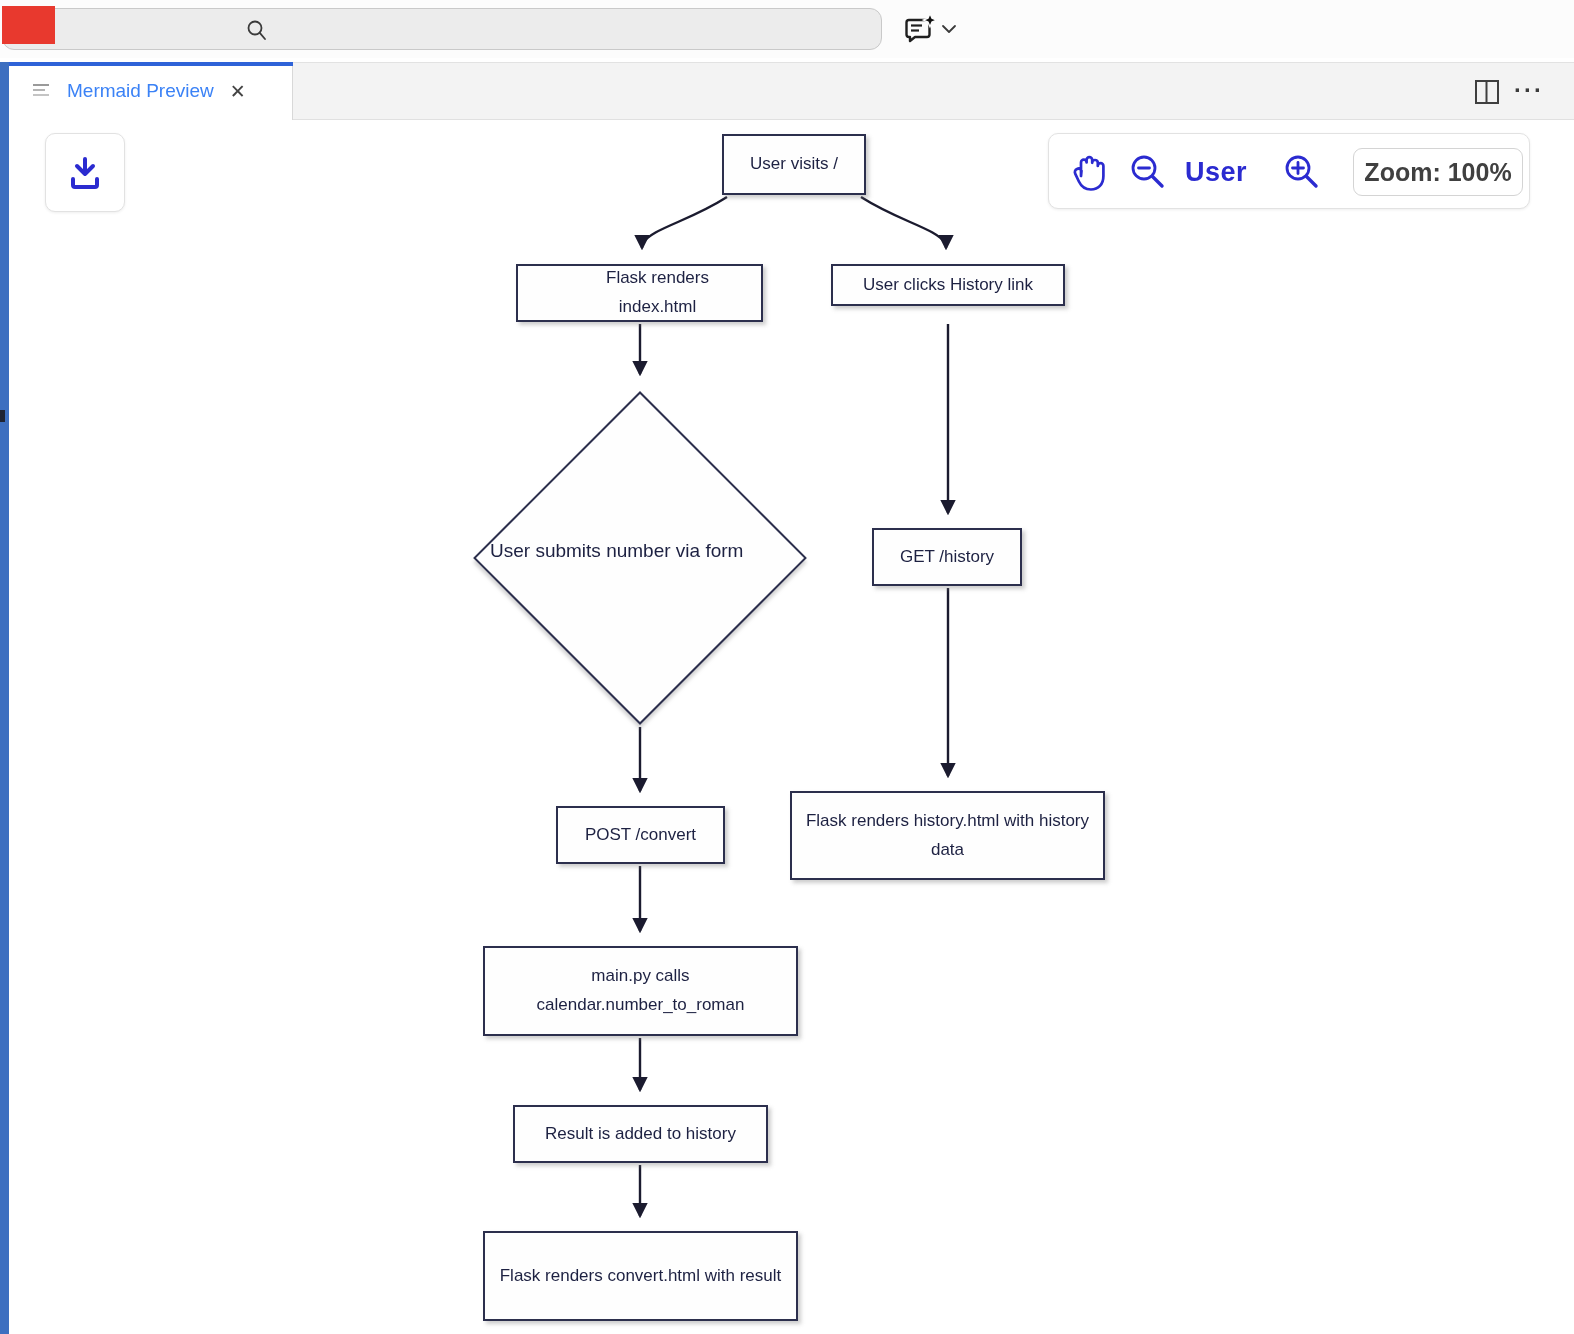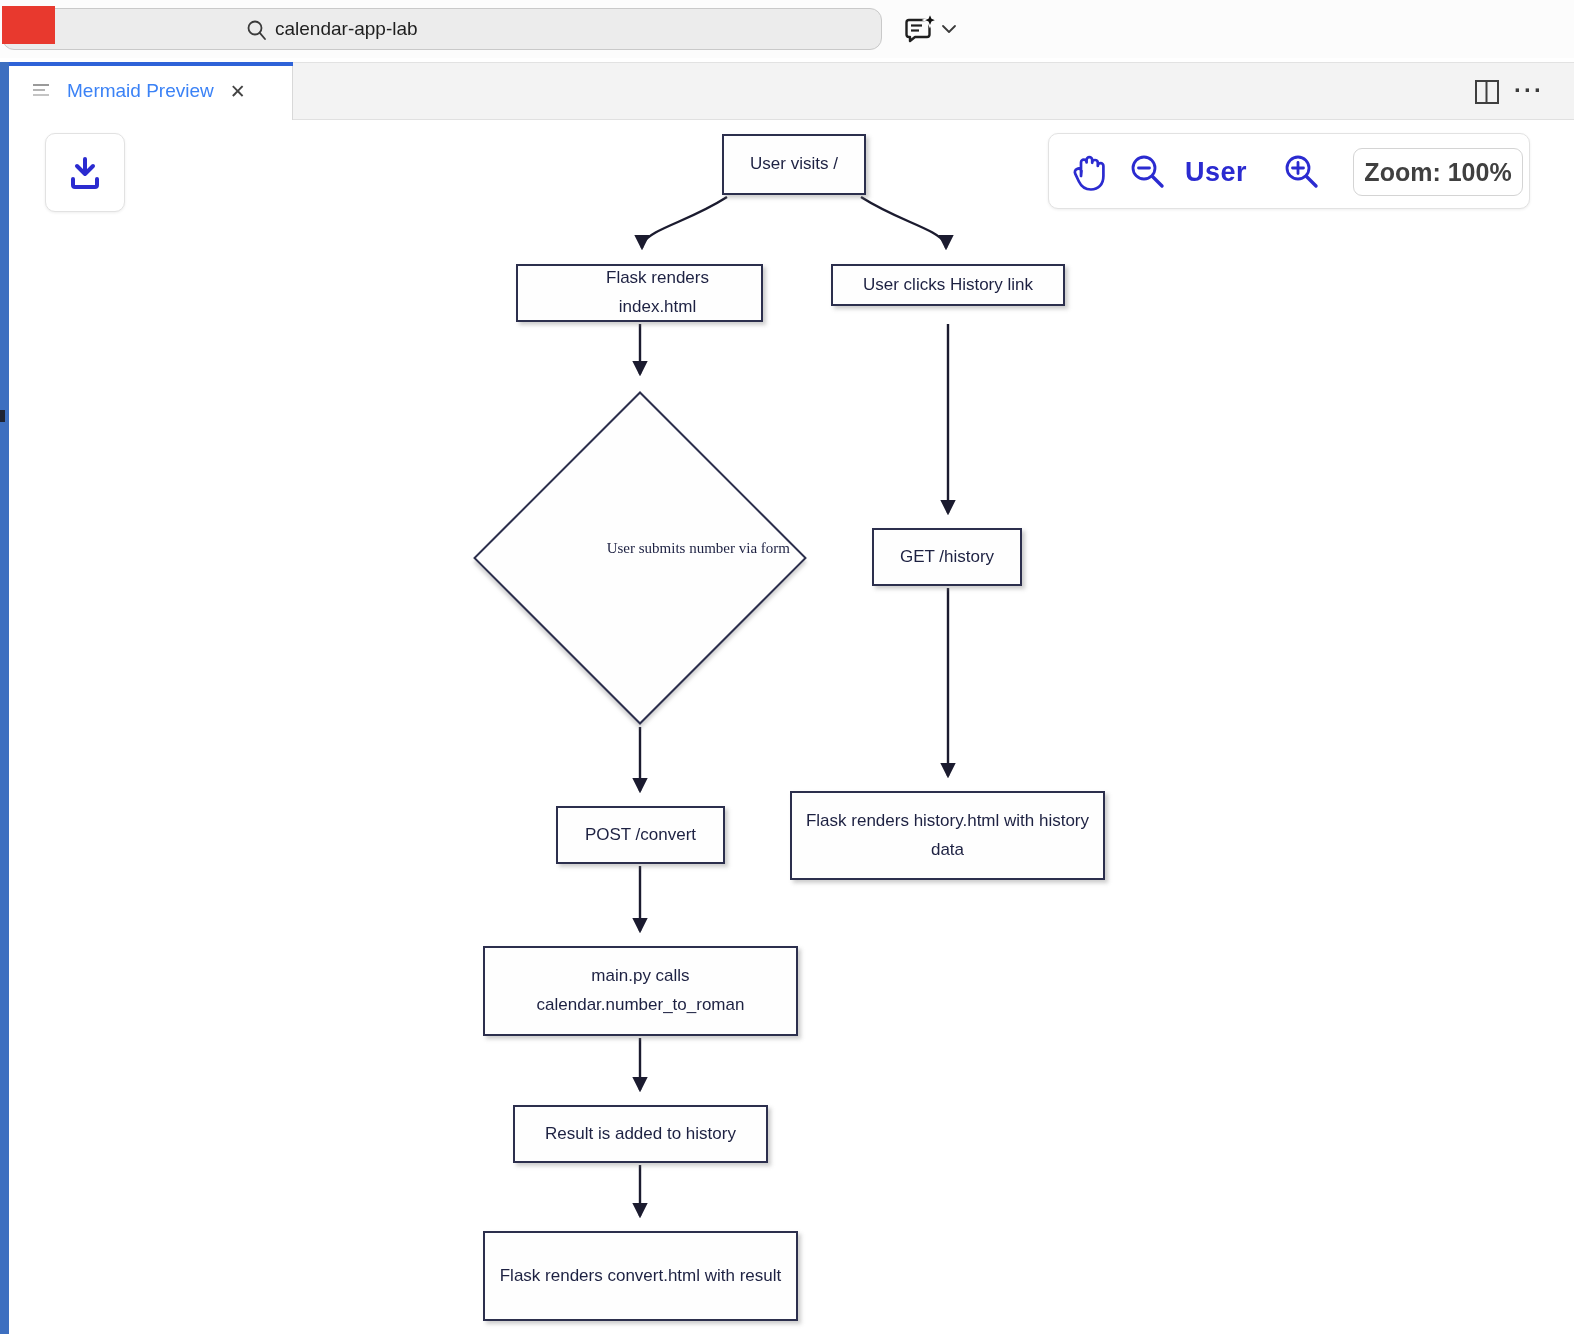--- a/index.html
+++ b/index.html
@@ -66,34 +66,33 @@
   .n2 { left:831px; top:264px;  width:234px; height:42px; }
   .n4 { left:872px; top:528px;  width:150px; height:58px; }
   .n5 { left:556px; top:806px;  width:169px; height:58px; }
   .n6 { left:790px; top:791px;  width:315px; height:89px; }
   .n7 { left:483px; top:946px;  width:315px; height:90px; }
   .n8 { left:513px; top:1105px; width:255px; height:58px; }
   .n9 { left:483px; top:1231px; width:315px; height:90px; }
   #diamond { position:absolute; left:522px; top:440px; width:236px; height:236px;
              background:#fefefe; border:2.5px solid #2c2f4d; transform:rotate(45deg);
              box-shadow:3px 3px 4px rgba(130,130,130,0.35); }
-  #diamond-label { position:absolute; left:490px; top:540px; width:300px; text-align:right;
-             font-size:15px; color:#1d2142;font-family:Liberation Serif, serif; }
+  #diamond-label { position:absolute; left:490px; top:540px; width:300px; text-align:left;
+             font-size:19px; color:#1d2142; }
   #edges { position:absolute; left:0; top:0; width:1574px; height:1334px; pointer-events:none; }
 </style>
 </head>
 <body>
 
 <div id="topbar">
   <div id="searchbox">
     <svg id="search-icon" width="24" height="24" viewBox="0 0 24 24">
       <circle cx="10" cy="10" r="6.5" fill="none" stroke="#3a3a3a" stroke-width="1.8"></circle>
       <line x1="14.8" y1="14.8" x2="20" y2="21" stroke="#3a3a3a" stroke-width="1.8" stroke-linecap="round"></line>
     </svg>
-    <input type="text" value="calendar-app-lab" style="">
   </div>
   <div id="red-marker"></div>
   <svg id="ai-icon" width="36" height="36" viewBox="0 0 36 36">
     <path d="M6 8 h18 a2.5 2.5 0 0 1 2.5 2.5 v12 a2.5 2.5 0 0 1 -2.5 2.5 H12 l-5 4 v-4 H6 a2.5 2.5 0 0 1 -2.5-2.5 v-12 A2.5 2.5 0 0 1 6 8 z" fill="none" stroke="#1f1f1f" stroke-width="2.4" stroke-linejoin="round"></path>
     <line x1="8" y1="13.5" x2="19" y2="13.5" stroke="#1f1f1f" stroke-width="2.2"></line>
     <line x1="8" y1="18.5" x2="16" y2="18.5" stroke="#1f1f1f" stroke-width="2.2"></line>
     <path d="M27 1.5 l2 4.6 4.6 2 -4.6 2 -2 4.6 -2-4.6 -4.6-2 4.6-2 z" fill="#111" stroke="#fcfcfc" stroke-width="1.4"></path>
   </svg>
   <svg id="ai-chevron" width="22" height="18" viewBox="0 0 22 18">
     <polyline points="5,6 11,12 17,6" fill="none" stroke="#3a3a3a" stroke-width="1.8" stroke-linecap="round" stroke-linejoin="round"></polyline>

